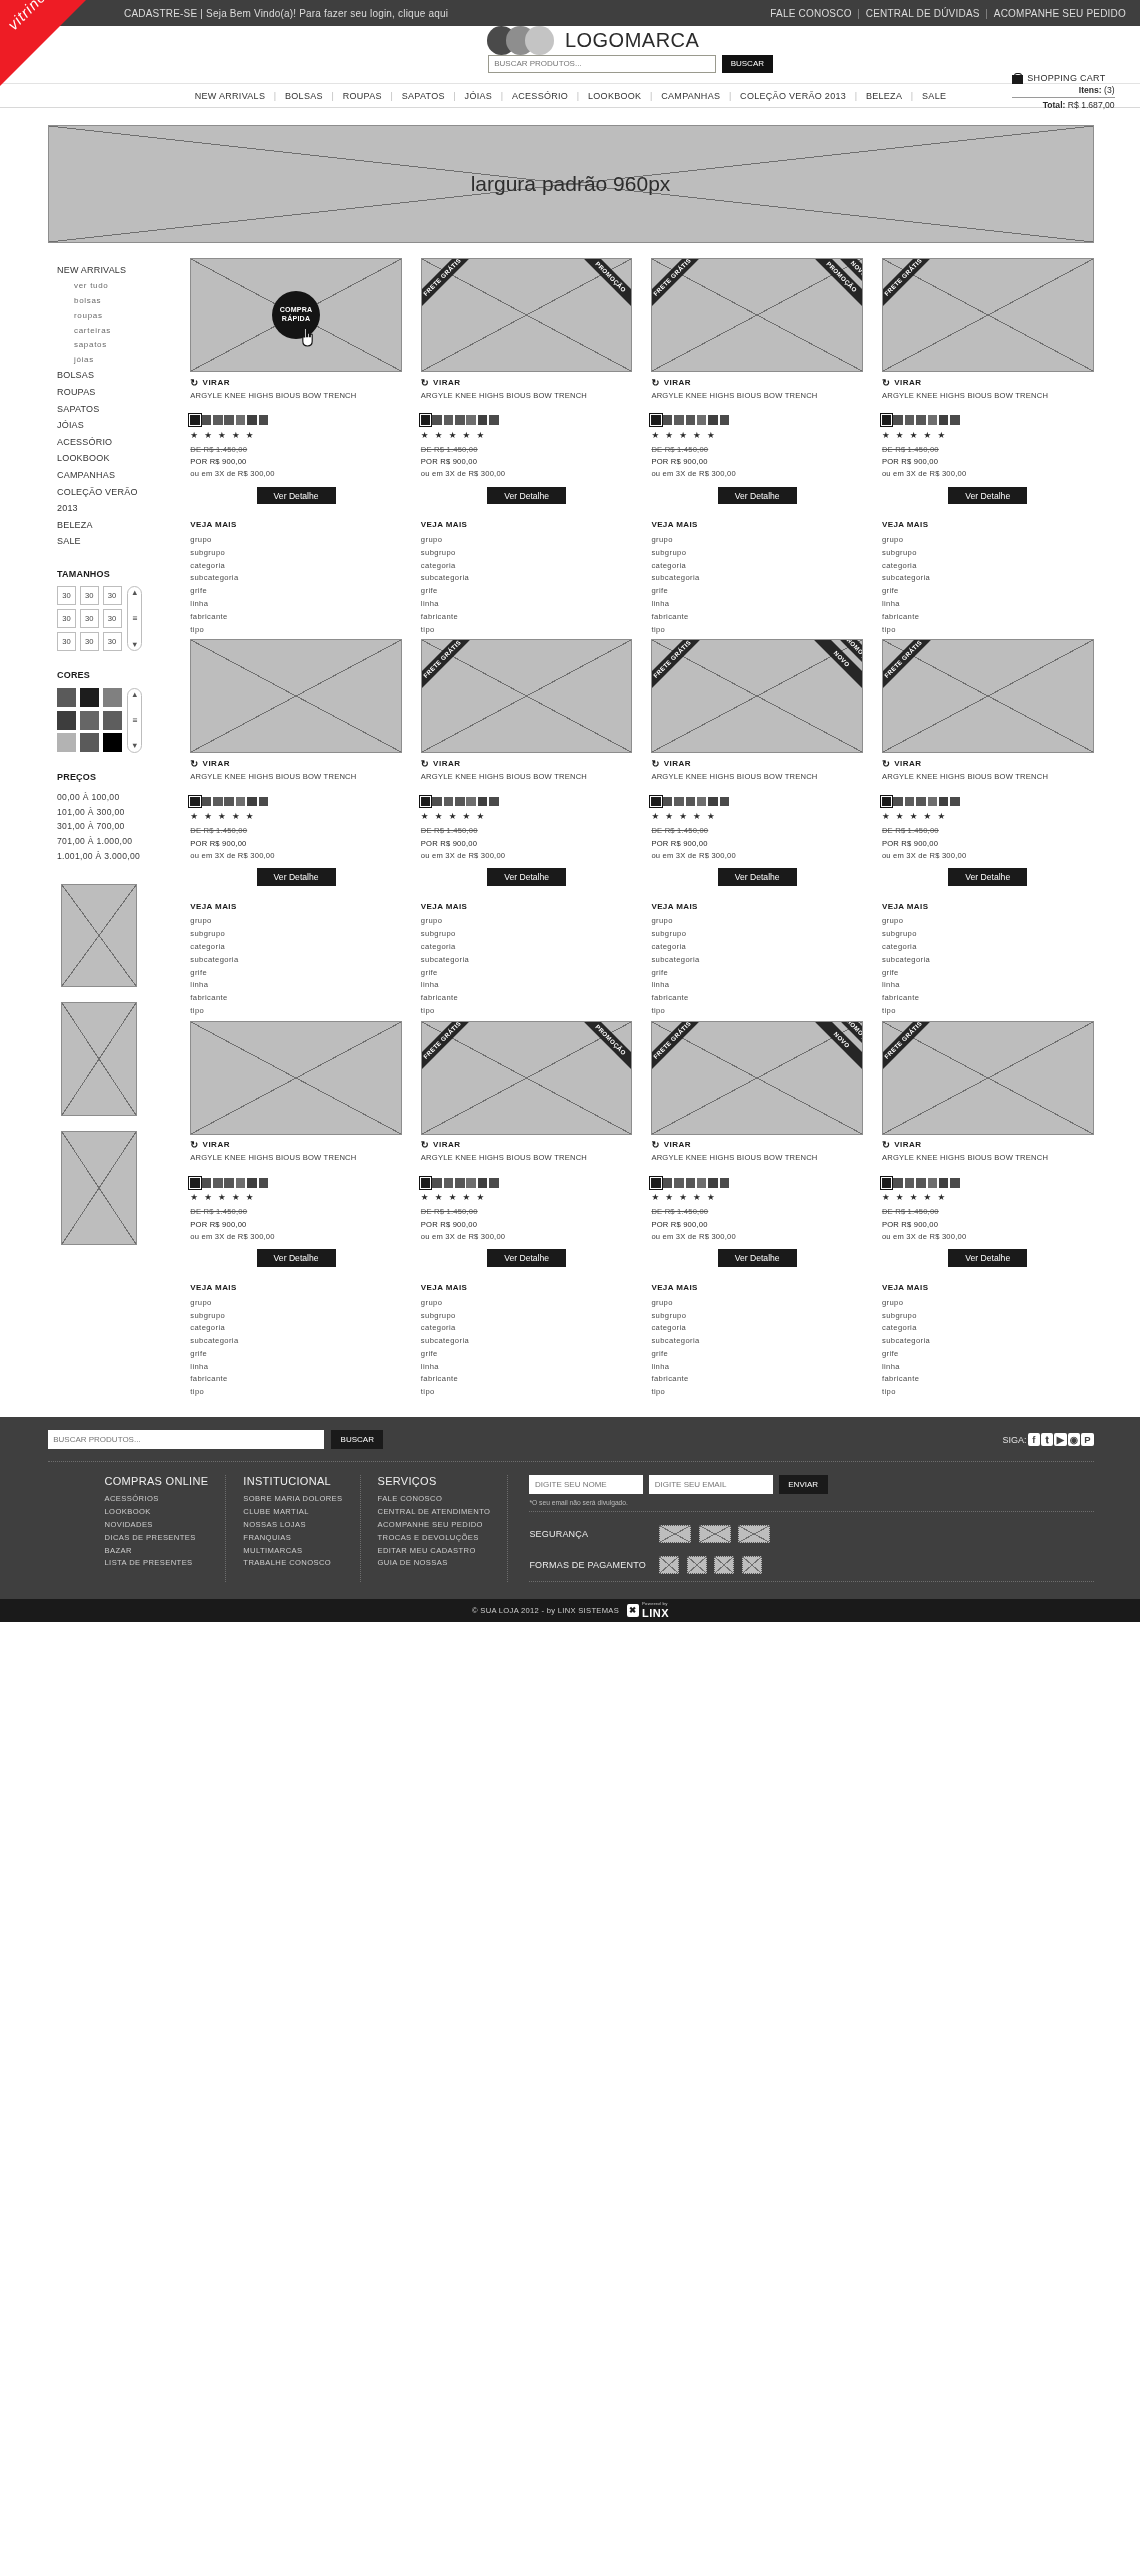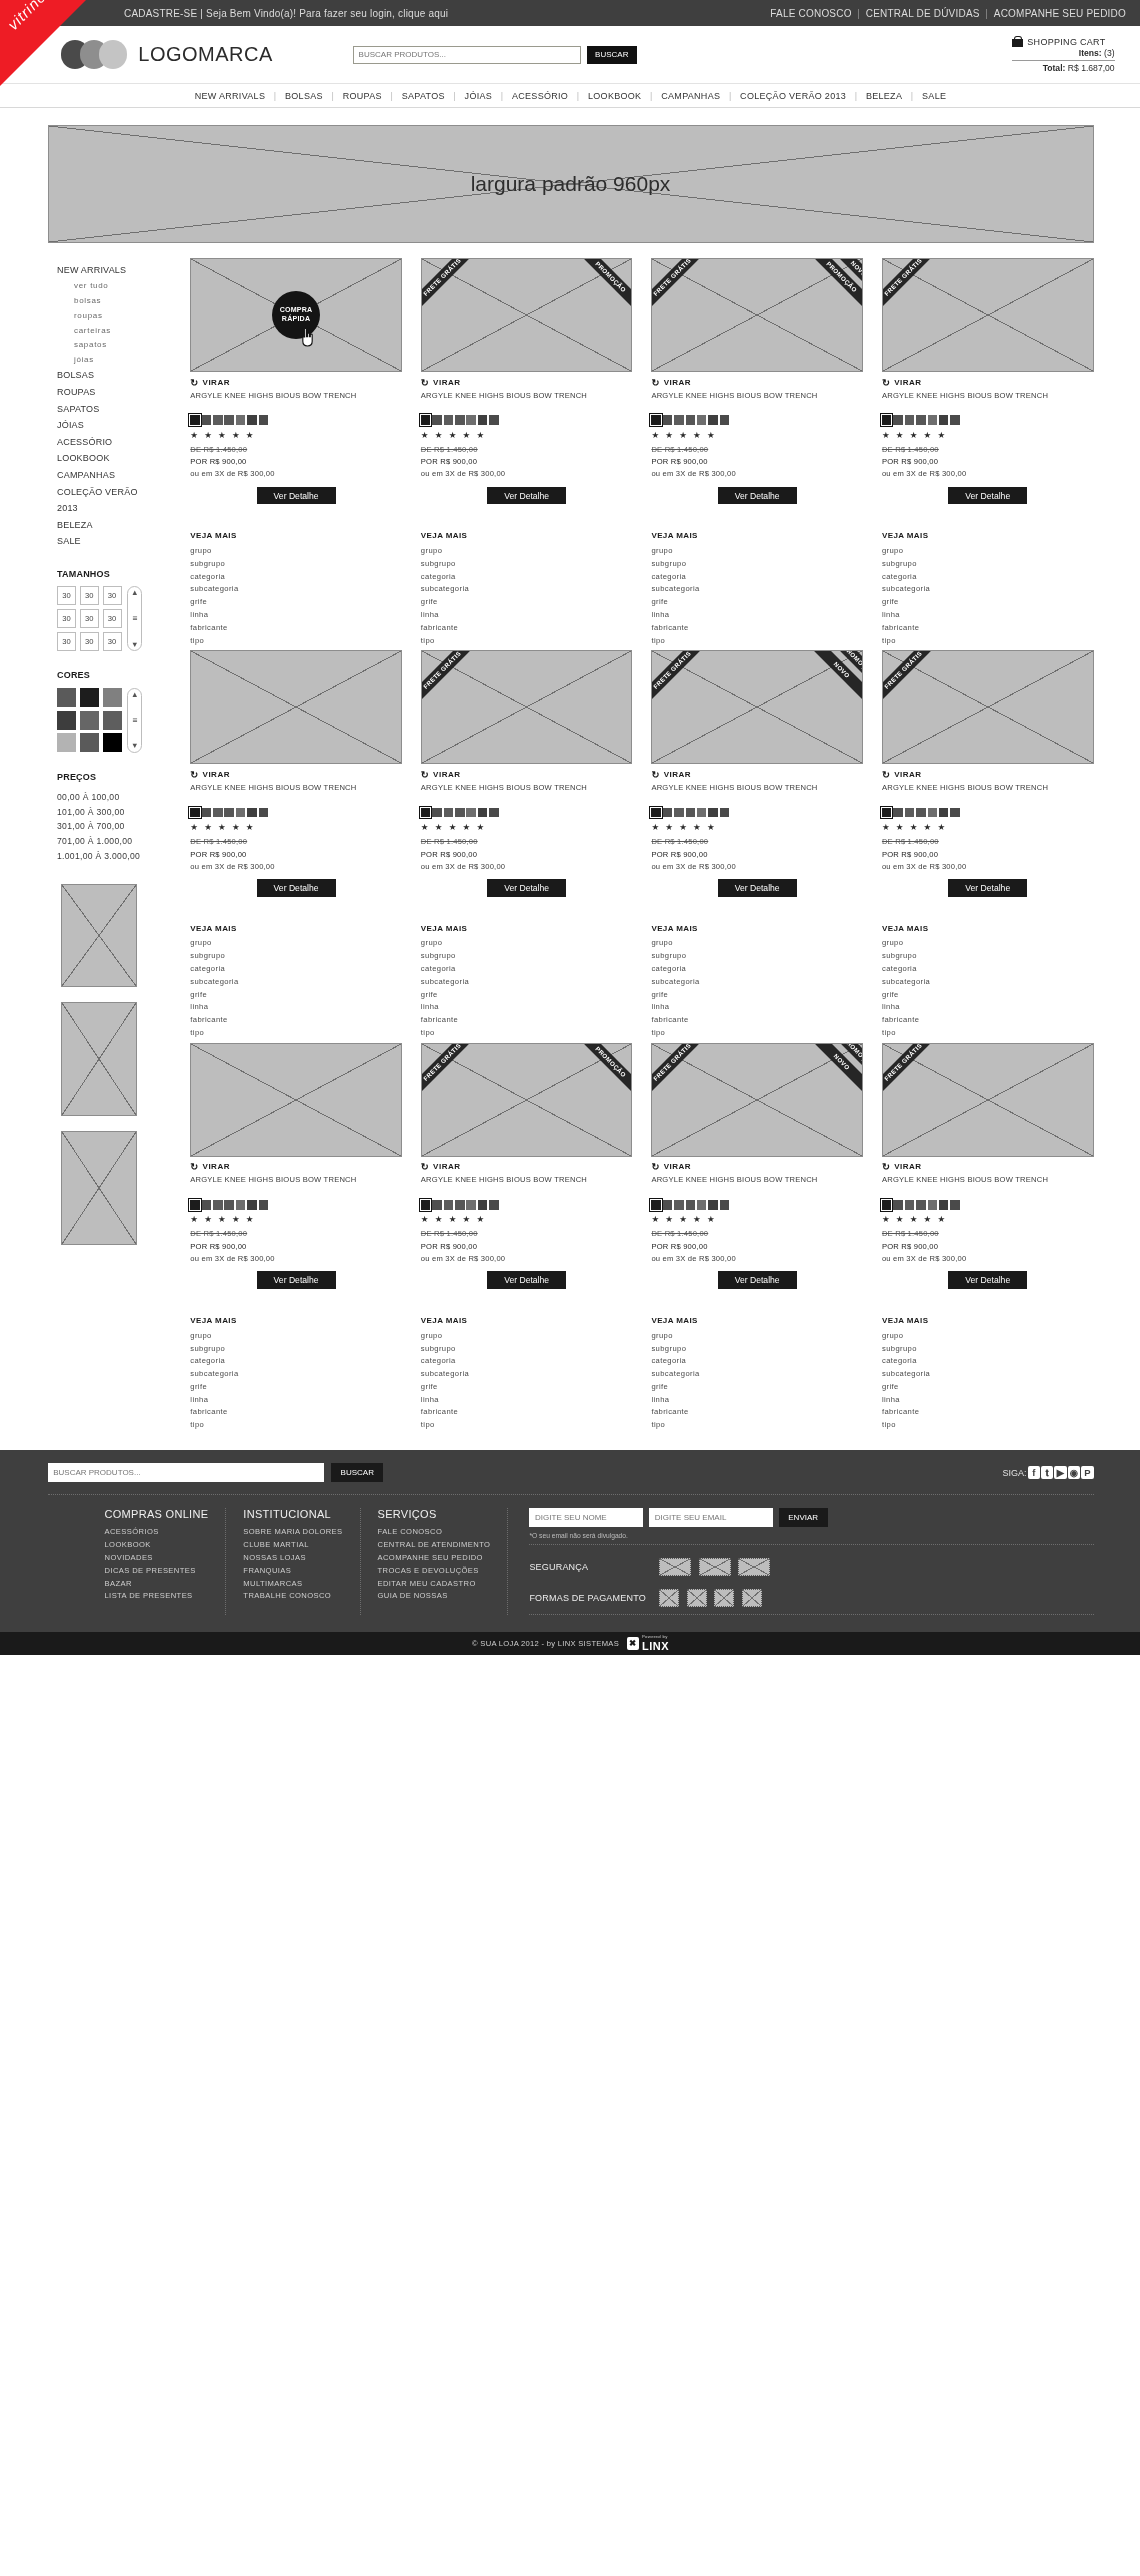--- a/index.html
+++ b/index.html
@@ -50,20 +50,21 @@
   }
 
   
   .header {
     height: 57px;
     background: #fff;
     display: flex;
     align-items: center;
     padding: 0 15px 0 55px;
     position: relative;
+    flex-direction: column;
   }
   .logo-wrap { display: flex; align-items: center; margin-left: 5.7px; }
   .logo-circles { position: relative; width: 70px; height: 28.5px; }
   .logo-circles i {
     position: absolute; top: 0;
     width: 28.5px; height: 28.5px; border-radius: 50%;
     display: block;
   }
   .lc1 { left: 0;  background: #4a4a4a; }
   .lc2 { left: 19px; background: #8e8e8e; }
@@ -277,21 +278,21 @@
   }
   .price-new { font-size: 7.6px; color: #222; margin-top: 3.8px; letter-spacing: 0.2px; }
   .price-inst { font-size: 7.6px; color: #3a3a3a; margin-top: 2.9px; letter-spacing: 0.2px; }
   .detail-wrap { display: flex; justify-content: center; margin-top: 8.6px; }
   .detail-btn {
     background: #1a1a1a; color: #fff;
     border: none; font-size: 8.6px;
     padding: 3.8px 17px; cursor: pointer;
     font-family: "Liberation Sans", sans-serif;
   }
-  .veja { margin-top: 27px; }
+  .veja { margin-top: 16px; }
   .veja-title {
     font-size: 8px; font-weight: bold;
     color: #1a1a1a; letter-spacing: 0.4px; margin-bottom: 3.8px;
   }
   .veja-item { font-size: 7.6px; color: #4a4a4a; padding: 1.9px 0; letter-spacing: 0.4px; }
 
   
   .footer { background: #3f3f3f; color: #e2e2e2; margin-top: 15px; padding: 0 0 7.6px; }
   .f-inner { width: 1046px; margin: 0 auto; }
   .f-search {

